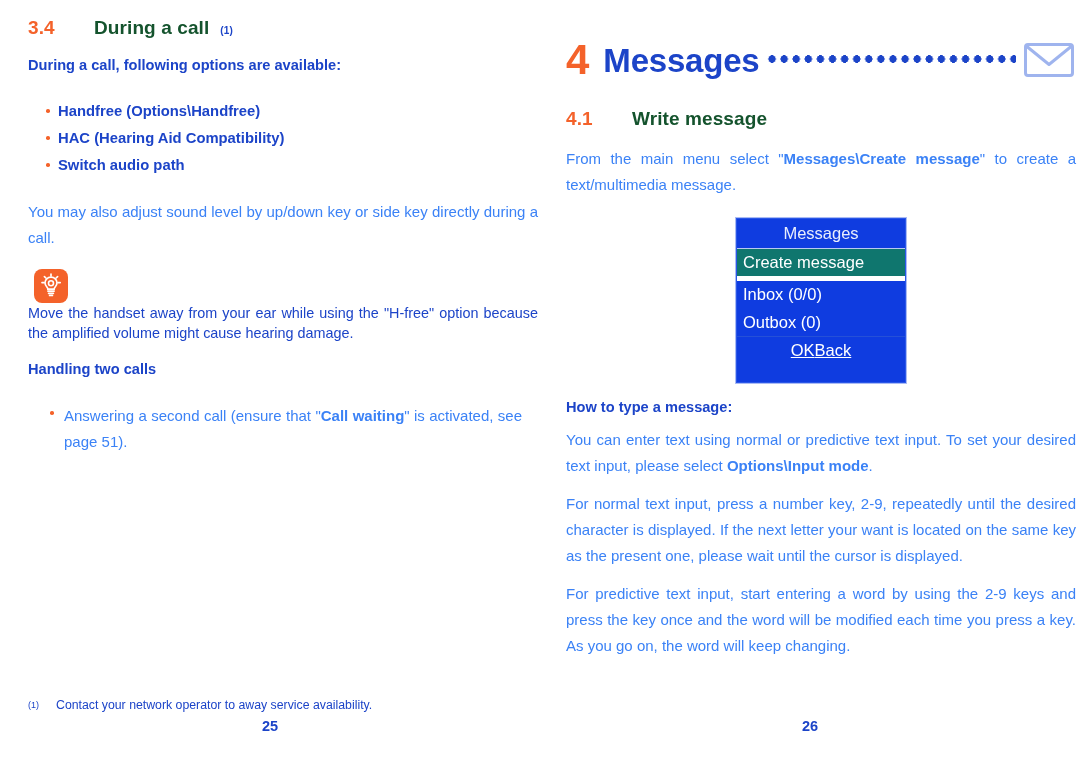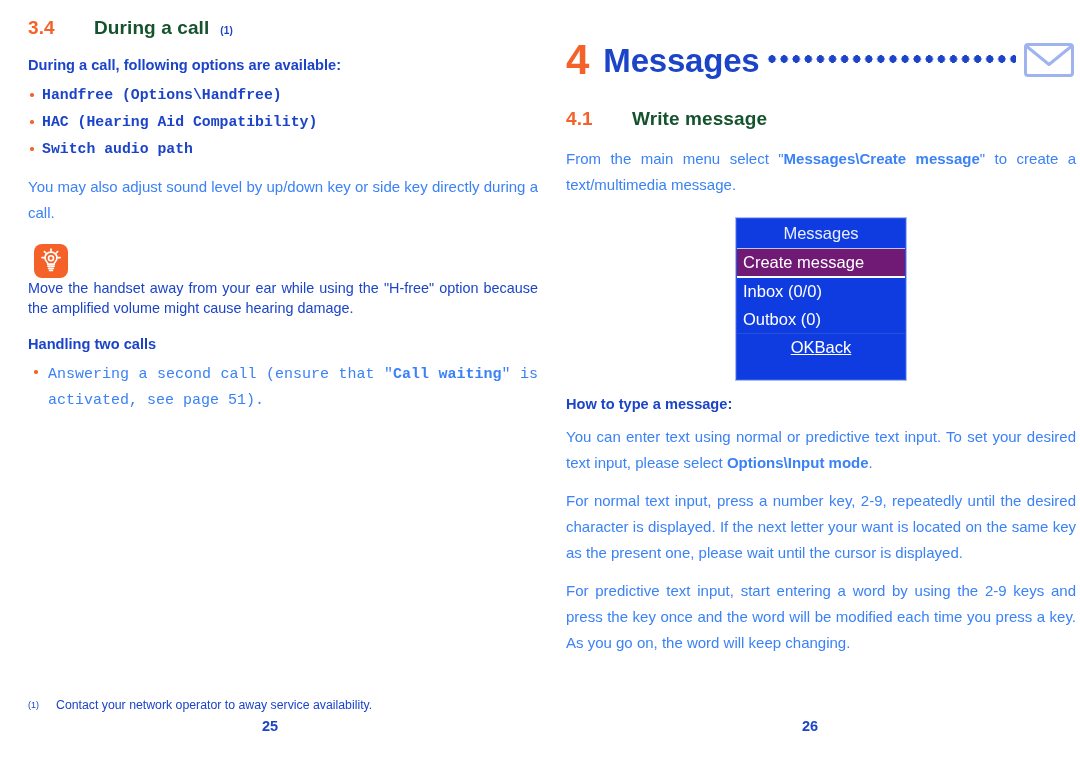--- a/index.html
+++ b/index.html
@@ -108,23 +108,22 @@
   }
   .gap-8  { height: 8px; }
   .gap-10 { height: 10px; }
   .gap-12 { height: 12px; }
   .gap-14 { height: 14px; }
   .gap-16 { height: 16px; }
   .gap-20 { height: 20px; }
 
   ul.bul {
     list-style: none;
-    margin: 0;
+    margin: 16px;
     padding: 0;
-    font-family: Liberation Mono, monospace;
   }
   ul.bul li {
     position: relative;
     padding-left: 14px;
     margin: 0 0 7px 0;
   }
   ul.bul li:before {
     content: "";
     position: absolute;
     left: 2px;
@@ -182,24 +181,24 @@
     padding: 6px 0 6px 0;
     font-size: 16.5px;
     color: #e9eefc;
   }
   .ph-row {
     padding: 5px 0 6px 6px;
     font-size: 16.5px;
     color: #ffffff;
   }
   .ph-row.sel {
-    background: #701a75;
+    background: #0f766e;
     color: #ffffff;
     border-top: 1px solid #b8c8f2;
-    border-bottom: 2px solid #ffffff;
+    border-bottom: 5px solid #ffffff;
   }
   .ph-soft {
     display: flex;
     justify-content: center;
     padding: 5px 6px 23px 6px;
     font-size: 16.5px;
     border-top: 1px solid #2550d8;
     text-decoration: underline;
   }
 

